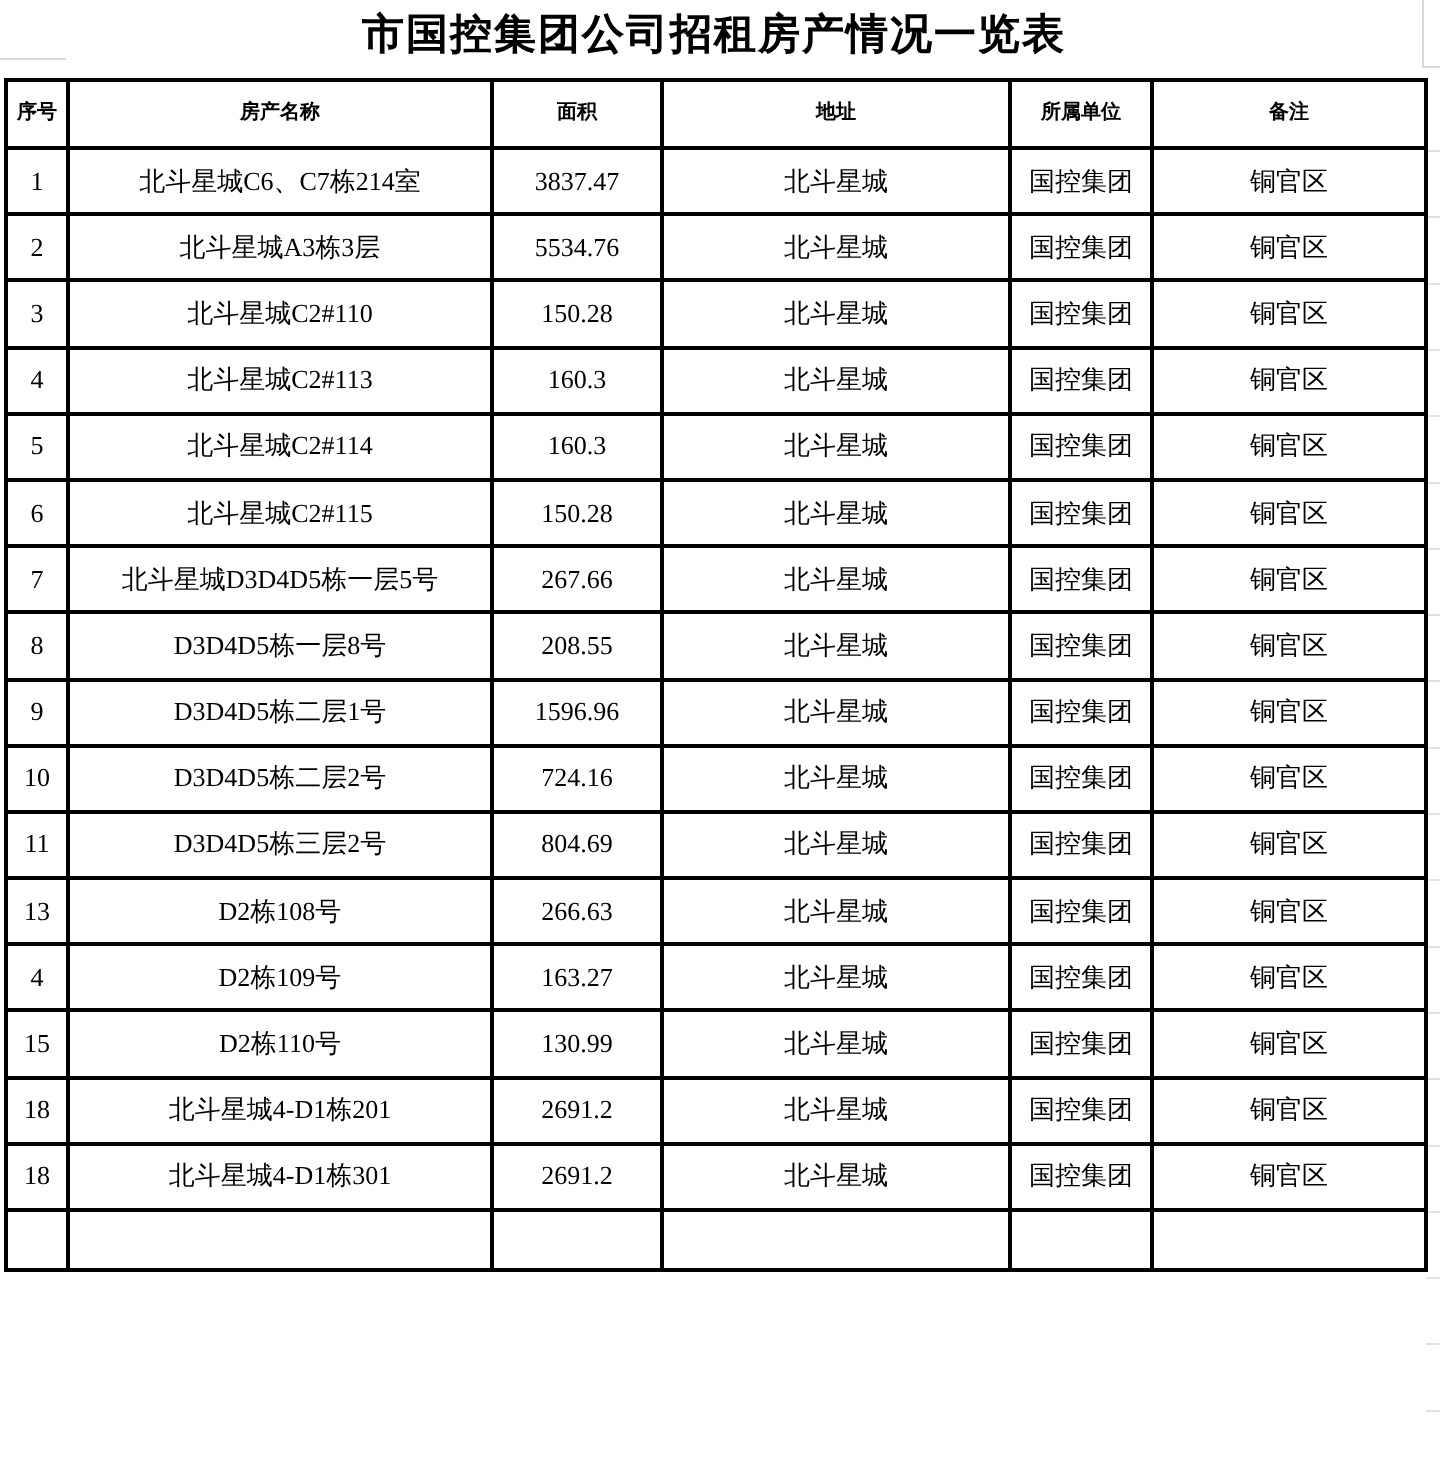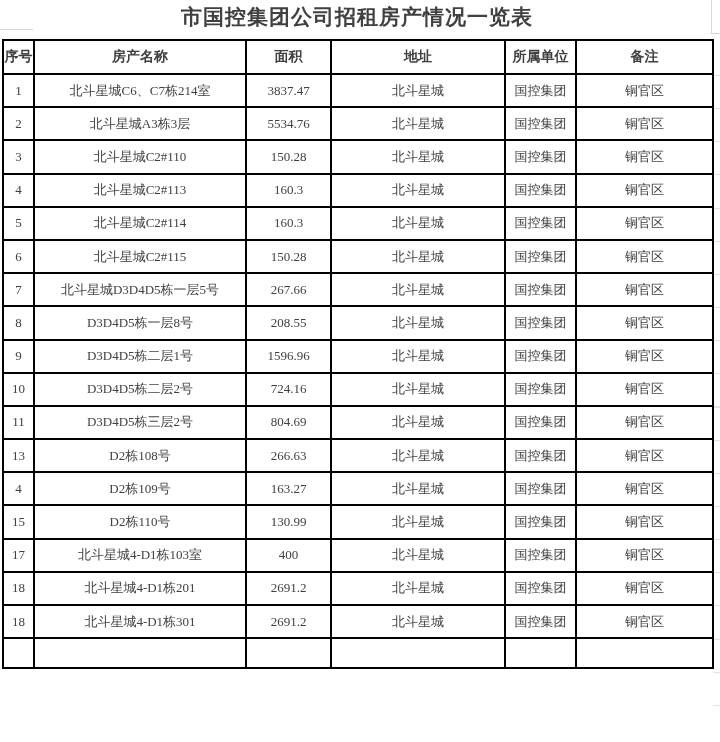--- a/index.html
+++ b/index.html
@@ -2,21 +2,21 @@
 <html><head>
 <meta charset="utf-8">
 <style>
   * { margin: 0; padding: 0; box-sizing: border-box; }
   html, body { width: 720px; height: 742px; background: #ffffff; }
   body { overflow: hidden; }
   .page {
     position: relative;
     width: 720px; height: 742px;
     background: #ffffff;
-    color: #404040;
+    color: #000000;
     font-family: "Liberation Serif", "DejaVu Serif", serif;
   }
   .title {
     position: absolute;
     top: 0; left: 2px;
     width: 710px; height: 34px;
     display: flex; align-items: center; justify-content: center;
     font-family: "Liberation Sans", "DejaVu Sans", sans-serif;
     font-weight: bold;
     font-size: 21px;
@@ -42,21 +42,21 @@
   table.main th, table.main td {
     border: 2px solid #000000;
     text-align: center;
     vertical-align: middle;
     padding: 0;
     overflow: hidden;
   }
   table.main th {
     font-family: "Liberation Sans", "DejaVu Sans", sans-serif;
     font-weight: bold;
-    font-size: 14px;
+    font-size: 10px;
     line-height: 1.25;
     height: 34px;
     white-space: normal;
     margin-left: 20px;
   }
   table.main td {
     font-size: 13px;
     height: 33.2px;
     white-space: nowrap;
   }
@@ -200,28 +200,20 @@
         </tr>
         <tr>
           <td>15</td>
           <td>D2栋110号</td>
           <td>130.99</td>
           <td>北斗星城</td>
           <td>国控集团</td>
           <td>铜官区</td>
         </tr>
         <tr>
-          <td>17</td>
-          <td>北斗星城4-D1栋103室</td>
-          <td>400</td>
-          <td>北斗星城</td>
-          <td>国控集团</td>
-          <td>铜官区</td>
-        </tr>
-        <tr>
           <td>18</td>
           <td>北斗星城4-D1栋201</td>
           <td>2691.2</td>
           <td>北斗星城</td>
           <td>国控集团</td>
           <td>铜官区</td>
         </tr>
         <tr>
           <td>18</td>
           <td>北斗星城4-D1栋301</td>

